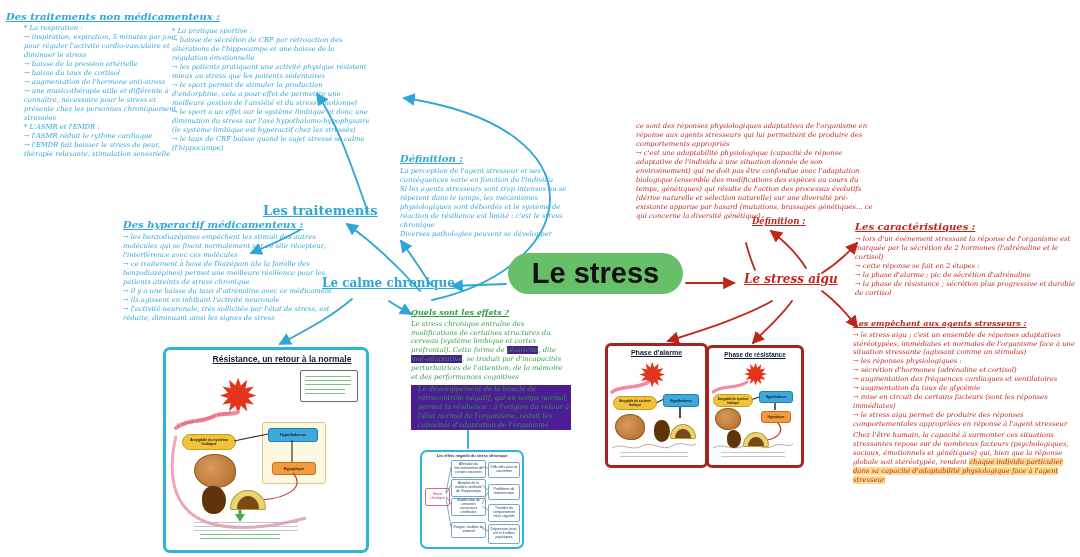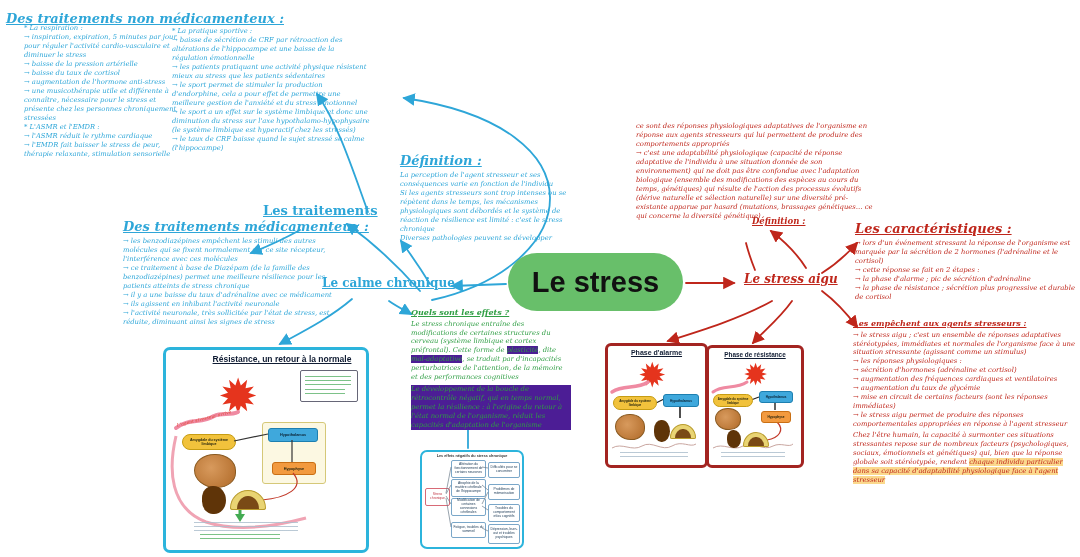--- a/index.html
+++ b/index.html
@@ -3,21 +3,21 @@
 <meta charset="utf-8">
 <style>
   html,body{margin:0;padding:0;background:#fff;}
   #canvas{position:relative;width:1080px;height:557px;background:#ffffff;overflow:hidden;
           font-family:"DejaVu Serif",serif;}
   .abs{position:absolute;}
   .hw{font-style:italic;font-size:6.8px;line-height:1.32;white-space:pre-line;letter-spacing:0;}
   .hw-blue{color:#2ea6d8;}
   .hw-green{color:#2f9e44;}
   .hw-red{color:#bf261b;}
-  .sec-title{font-style:italic;font-weight:700;font-size:13px;text-decoration:underline;margin-bottom:2px;white-space:nowrap;}
+  .sec-title{font-style:italic;font-weight:700;font-size:10px;text-decoration:underline;margin-bottom:2px;white-space:nowrap;}
   .big-head{font-weight:700;text-decoration:underline;white-space:nowrap;}
   .hl-yellow{background:#4c1d95;}
   .hl-orange{background:#fbd98d;}
   .pill{background:#68bf6a;border-radius:34px;display:flex;align-items:center;justify-content:center;
         font-family:"Liberation Sans",sans-serif;font-weight:700;font-size:29px;color:#111;}
   svg.overlay{position:absolute;left:0;top:0;pointer-events:none;}
   
   .fig{position:absolute;background:#fff;}
   .fig-cyan{border:3px solid #2cb4dc;border-radius:7px;}
   .fig-red{border:3px solid #a32421;border-radius:6px;}
@@ -92,44 +92,44 @@
   <div class="abs hw hw-blue" style="left:172px;top:27px;width:198px;">* La pratique sportive :
 → baisse de sécrétion de CRF par rétroaction des altérations de l'hippocampe et une baisse de la régulation émotionnelle
 → les patients pratiquant une activité physique résistent mieux au stress que les patients sédentaires
 → le sport permet de stimuler la production d'endorphine, cela a pour effet de permettre une meilleure gestion de l'anxiété et du stress émotionnel
 → le sport a un effet sur le système limbique et donc une diminution du stress sur l'axe hypothalamo-hypophysaire (le système limbique est hyperactif chez les stressés)
 → le taux de CRF baisse quand le sujet stressé se calme (l'hippocampe)</div>
 
   <div class="abs hw-blue big-head" style="left:263px;top:203px;font-size:13px;">Les traitements</div>
 
   <div class="abs" style="left:123px;top:218px;width:212px;">
-    <div class="hw hw-blue sec-title">Des traitements médicamenteux :</div>
+    <div class="hw hw-blue sec-title">Des hyperactif médicamenteux :</div>
     <div class="hw hw-blue">→ les benzodiazépines empêchent les stimuli des autres molécules qui se fixent normalement sur ce site récepteur, l'interférence avec ces molécules
 → ce traitement à base de Diazépam (de la famille des benzodiazépines) permet une meilleure résilience pour les patients atteints de stress chronique
 → il y a une baisse du taux d'adrénaline avec ce médicament
 → ils agissent en inhibant l'activité neuronale
 → l'activité neuronale, très sollicitée par l'état de stress, est réduite, diminuant ainsi les signes de stress</div>
   </div>
 
   <div class="abs" style="left:400px;top:152px;width:168px;">
     <div class="hw hw-blue sec-title">Définition :</div>
     <div class="hw hw-blue">La perception de l'agent stresseur et ses conséquences varie en fonction de l'individu
 Si les agents stresseurs sont trop intenses ou se répètent dans le temps, les mécanismes physiologiques sont débordés et le système de réaction de résilience est limité : c'est le stress chronique
 Diverses pathologies peuvent se développer</div>
   </div>
 
   <div class="abs hw-blue big-head" style="left:322px;top:276px;font-size:12px;">Le calme chronique</div>
 
   <div class="abs" style="left:411px;top:307px;width:160px;">
     <div class="hw hw-green sec-title" style="font-size:8px;">Quels sont les effets ?</div>
     <div class="hw hw-green" style="white-space:normal;"><span>Le stress chronique entraîne des modifications de certaines structures du cerveau (système limbique et cortex préfrontal). Cette forme de </span><span class="hl-yellow">plasticité</span><span>, dite </span><span class="hl-yellow">mal-adaptative</span><span>, se traduit par d'incapacités perturbatrices de l'attention, de la mémoire et des performances cognitives</span></div>
-    <div class="hw hw-green hl-yellow" style="margin-top:3px;">Le développement de la boucle de rétrocontrôle négatif, qui en temps normal, permet la résilience : à l'origine du retour à l'état normal de l'organisme, réduit les capacités d'adaptation de l'organisme</div>
-  </div>
-
-  <div class="abs pill" style="left:508px;top:253px;width:175px;height:58px;text-align:center;">Le stress</div>
+    <div class="hw hw-green hl-yellow" style="margin-top:3px;padding-left:7px;">Le développement de la boucle de rétrocontrôle négatif, qui en temps normal, permet la résilience : à l'origine du retour à l'état normal de l'organisme, réduit les capacités d'adaptation de l'organisme</div>
+  </div>
+
+  <div class="abs pill" style="left:508px;top:253px;width:175px;height:41px;text-align:center;">Le stress</div>
 
   <div class="abs hw hw-red" style="left:636px;top:122px;width:240px;">ce sont des réponses physiologiques adaptatives de l'organisme en réponse aux agents stresseurs qui lui permettent de produire des comportements appropriés
 → c'est une adaptabilité physiologique (capacité de réponse adaptative de l'individu à une situation donnée de son environnement) qui ne doit pas être confondue avec l'adaptation biologique (ensemble des modifications des espèces au cours du temps, génétiques) qui résulte de l'action des processus évolutifs (dérive naturelle et sélection naturelle) sur une diversité pré-existante apparue par hasard (mutations, brassages génétiques… ce qui concerne la diversité génétique)</div>
   <div class="abs hw-red big-head" style="left:752px;top:216px;font-size:8.5px;font-style:italic;">Définition :</div>
 
   <div class="abs hw-red big-head" style="left:744px;top:272px;font-size:12px;font-style:italic;">Le stress aigu</div>
 
   <div class="abs" style="left:855px;top:220px;width:222px;">
     <div class="hw hw-red sec-title">Les caractéristiques :</div>
     <div class="hw hw-red">→ lors d'un événement stressant la réponse de l'organisme est marquée par la sécrétion de 2 hormones (l'adrénaline et le cortisol)

